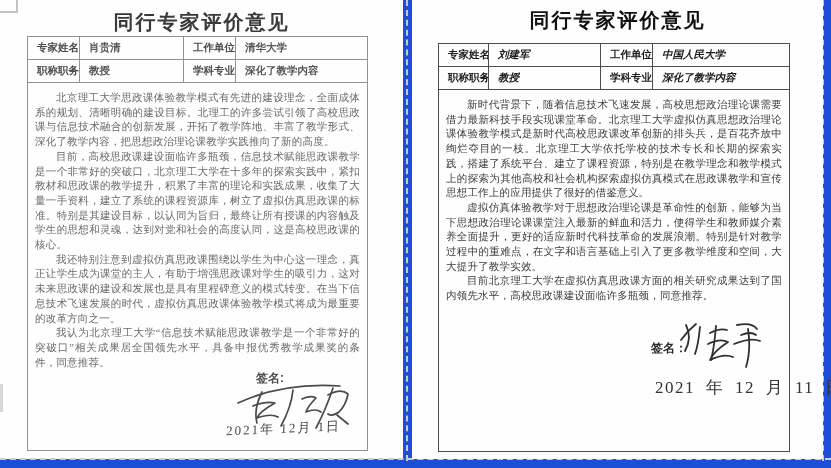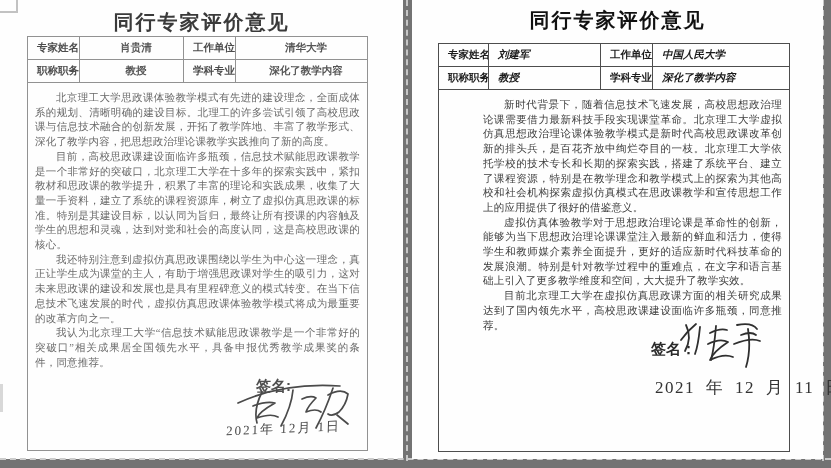--- a/index.html
+++ b/index.html
@@ -1,18 +1,18 @@
 <!DOCTYPE html>
 <html><head>
 <meta charset="utf-8">
 <style>
   * { margin:0; padding:0; box-sizing:border-box; }
   html,body { background:#ffffff; }
   .canvas {
-    position:relative; width:831px; height:468px; background:#737373;
+    position:relative; width:831px; height:468px; background:#1d4ed8;
     overflow:hidden; font-family:"Liberation Serif","DejaVu Serif",serif;
   }
   .page { position:absolute; top:0; height:459px; background:#fefefe; }
   .page-left  { left:0;    width:403px; }
   .page-right { left:412px; width:411px; }
 
   
   .vline { position:absolute; top:0; height:461px; width:0; border-left:2px dashed #c7c7c7; }
   .vline-mid   { left:406px; }
   .vline-right { left:822px; }
@@ -38,37 +38,37 @@
   .form-right { left:26px; top:43px; width:352px; }
   .form-right td { border-color:#4d4d4d; }
 
   .info-row { height:23px; }
   .cell-label, .cell-value {
     font-family:"Liberation Sans","DejaVu Sans",sans-serif;
     font-size:10.5px; padding-left:9px; white-space:nowrap; overflow:hidden;
   }
   .cell-label { font-weight:bold; }
   .form-left  .cell-label { color:#4c4c4c; }
-  .form-left  .cell-value { color:#565656; font-weight:bold;text-align:center; }
+  .form-left  .cell-value { color:#565656; font-weight:bold; }
   .form-right .cell-label { color:#1b1b1b; }
   .form-right .cell-value { color:#1b1b1b; font-weight:bold;font-style:italic; }
 
   .body-cell { position:relative; vertical-align:top !important; padding:8px 7px 0 7px; }
   .body-cell-left  { height:368px; }
   .body-cell-right { height:362px; }
   .body-cell p {
     font-size:10.5px; line-height:14.7px; text-align:justify; text-indent:2em;
     letter-spacing:0.2px;
   }
   .body-left  p { color:#696969; }
-  .body-right p { color:#3d3d3d;margin-left:37px; }
+  .body-right p { color:#3d3d3d; }
 
-  .sign-label { position:absolute; font-size:15px; font-weight:bold;
+  .sign-label { position:absolute; font-size:12px; font-weight:bold;
     font-family:"Liberation Sans","DejaVu Sans",sans-serif; }
-  .sign-label-left  { left:228px; top:294px; color:#4f4f4f; }
+  .sign-label-left  { left:228px; top:287px; color:#4f4f4f; }
   .sign-label-right { left:212px; top:250px; color:#2a2a2a; }
 
   .sig-svg { position:absolute; }
   .sig-left  { left:208px; top:296px; width:130px; height:50px; }
   .sig-right { left:238px; top:228px; width:92px;  height:50px; }
   .sig-left  path { stroke:#4a4a4a; stroke-width:1.7; fill:none; stroke-linecap:round; stroke-linejoin:round; }
   .sig-right path { stroke:#2f2f2f; stroke-width:1.8; fill:none; stroke-linecap:round; stroke-linejoin:round; }
 
   .hand-date {
     position:absolute; left:198px; top:336px; width:150px; color:#474747;

